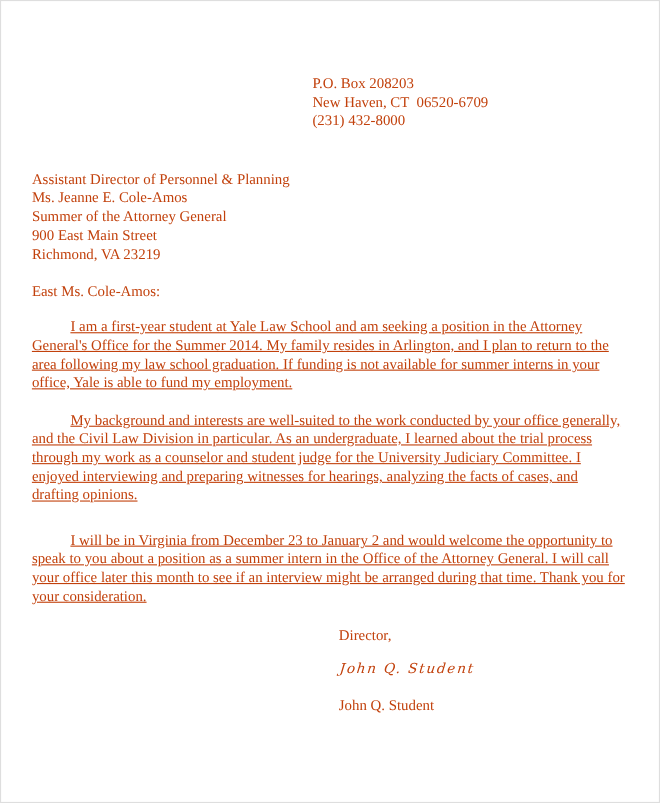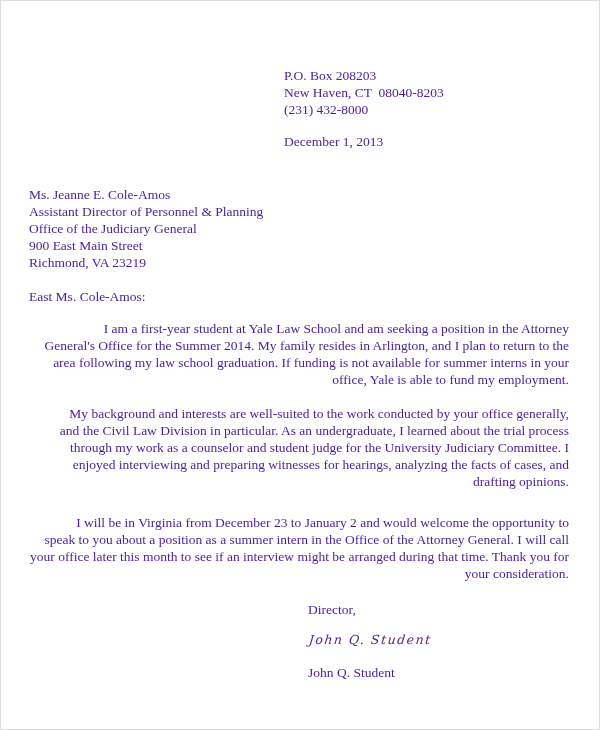--- a/index.html
+++ b/index.html
@@ -6,35 +6,36 @@
   html, body {
     background: #ffffff;
     font-family: "Liberation Serif", "DejaVu Serif", serif;
   }
   .page {
     position: relative;
     width: 600px;
     height: 730px;
     background: #ffffff;
     border: 1px solid #dedede;
-    color: #4c1d95;
+    color: #c2410c;
     font-size: 13.5px;
     line-height: 17px;
     padding: 66px 30px 0 28px;
     overflow: hidden;
   }
   .line { white-space: pre-wrap; }
   .sender-block { margin-left: 255px; }
   .date-line { margin-left: 255px; margin-top: 15px; }
   .recipient-block { margin-top: 36px; }
   .salutation { margin-top: 17px; }
   .body-paragraph {
     margin-top: 15px;
     text-indent: 35px;
-    text-align: right;
+    text-align: left;
+    text-decoration: underline;
   }
   .body-paragraph.para-2 { margin-top: 17px; }
   .body-paragraph.para-3 { margin-top: 24px; }
   .closing { margin-top: 19px; margin-left: 279px; }
   .signature-script {
     margin-top: 13px;
     margin-left: 279px;
     font-family: "DejaVu Serif", serif;
     font-style: italic;
     font-size: 12.5px;
@@ -45,30 +46,29 @@
   }
   .signature-typed { margin-top: 16px; margin-left: 279px; }
 </style>
 </head>
 <body>
 
 <div class="page">
 
   <div class="sender-block">
     <div class="line">P.O. Box 208203</div>
-    <div class="line">New Haven, CT  08040-8203</div>
+    <div class="line">New Haven, CT  06520-6709</div>
     <div class="line">(231) 432-8000</div>
   </div>
 
-  <div class="date-line">December 1, 2013</div>
 
   <div class="recipient-block">
+    <div class="line">Assistant Director of Personnel &amp; Planning</div>
     <div class="line">Ms. Jeanne E. Cole-Amos</div>
-    <div class="line">Assistant Director of Personnel &amp; Planning</div>
-    <div class="line">Office of the Judiciary General</div>
+    <div class="line">Summer of the Attorney General</div>
     <div class="line">900 East Main Street</div>
     <div class="line">Richmond, VA 23219</div>
   </div>
 
   <div class="salutation">East Ms. Cole-Amos:</div>
 
   <p class="body-paragraph para-1">I am a first-year student at Yale Law School and am seeking a position in the Attorney General's Office for the Summer 2014. My family resides in Arlington, and I plan to return to the area following my law school graduation. If funding is not available for summer interns in your office, Yale is able to fund my employment.</p>
   <p class="body-paragraph para-2">My background and interests are well-suited to the work conducted by your office generally, and the Civil Law Division in particular. As an undergraduate, I learned about the trial process through my work as a counselor and student judge for the University Judiciary Committee. I enjoyed interviewing and preparing witnesses for hearings, analyzing the facts of cases, and drafting opinions.</p>
   <p class="body-paragraph para-3">I will be in Virginia from December 23 to January 2 and would welcome the opportunity to speak to you about a position as a summer intern in the Office of the Attorney General. I will call your office later this month to see if an interview might be arranged during that time. Thank you for your consideration.</p>
 

